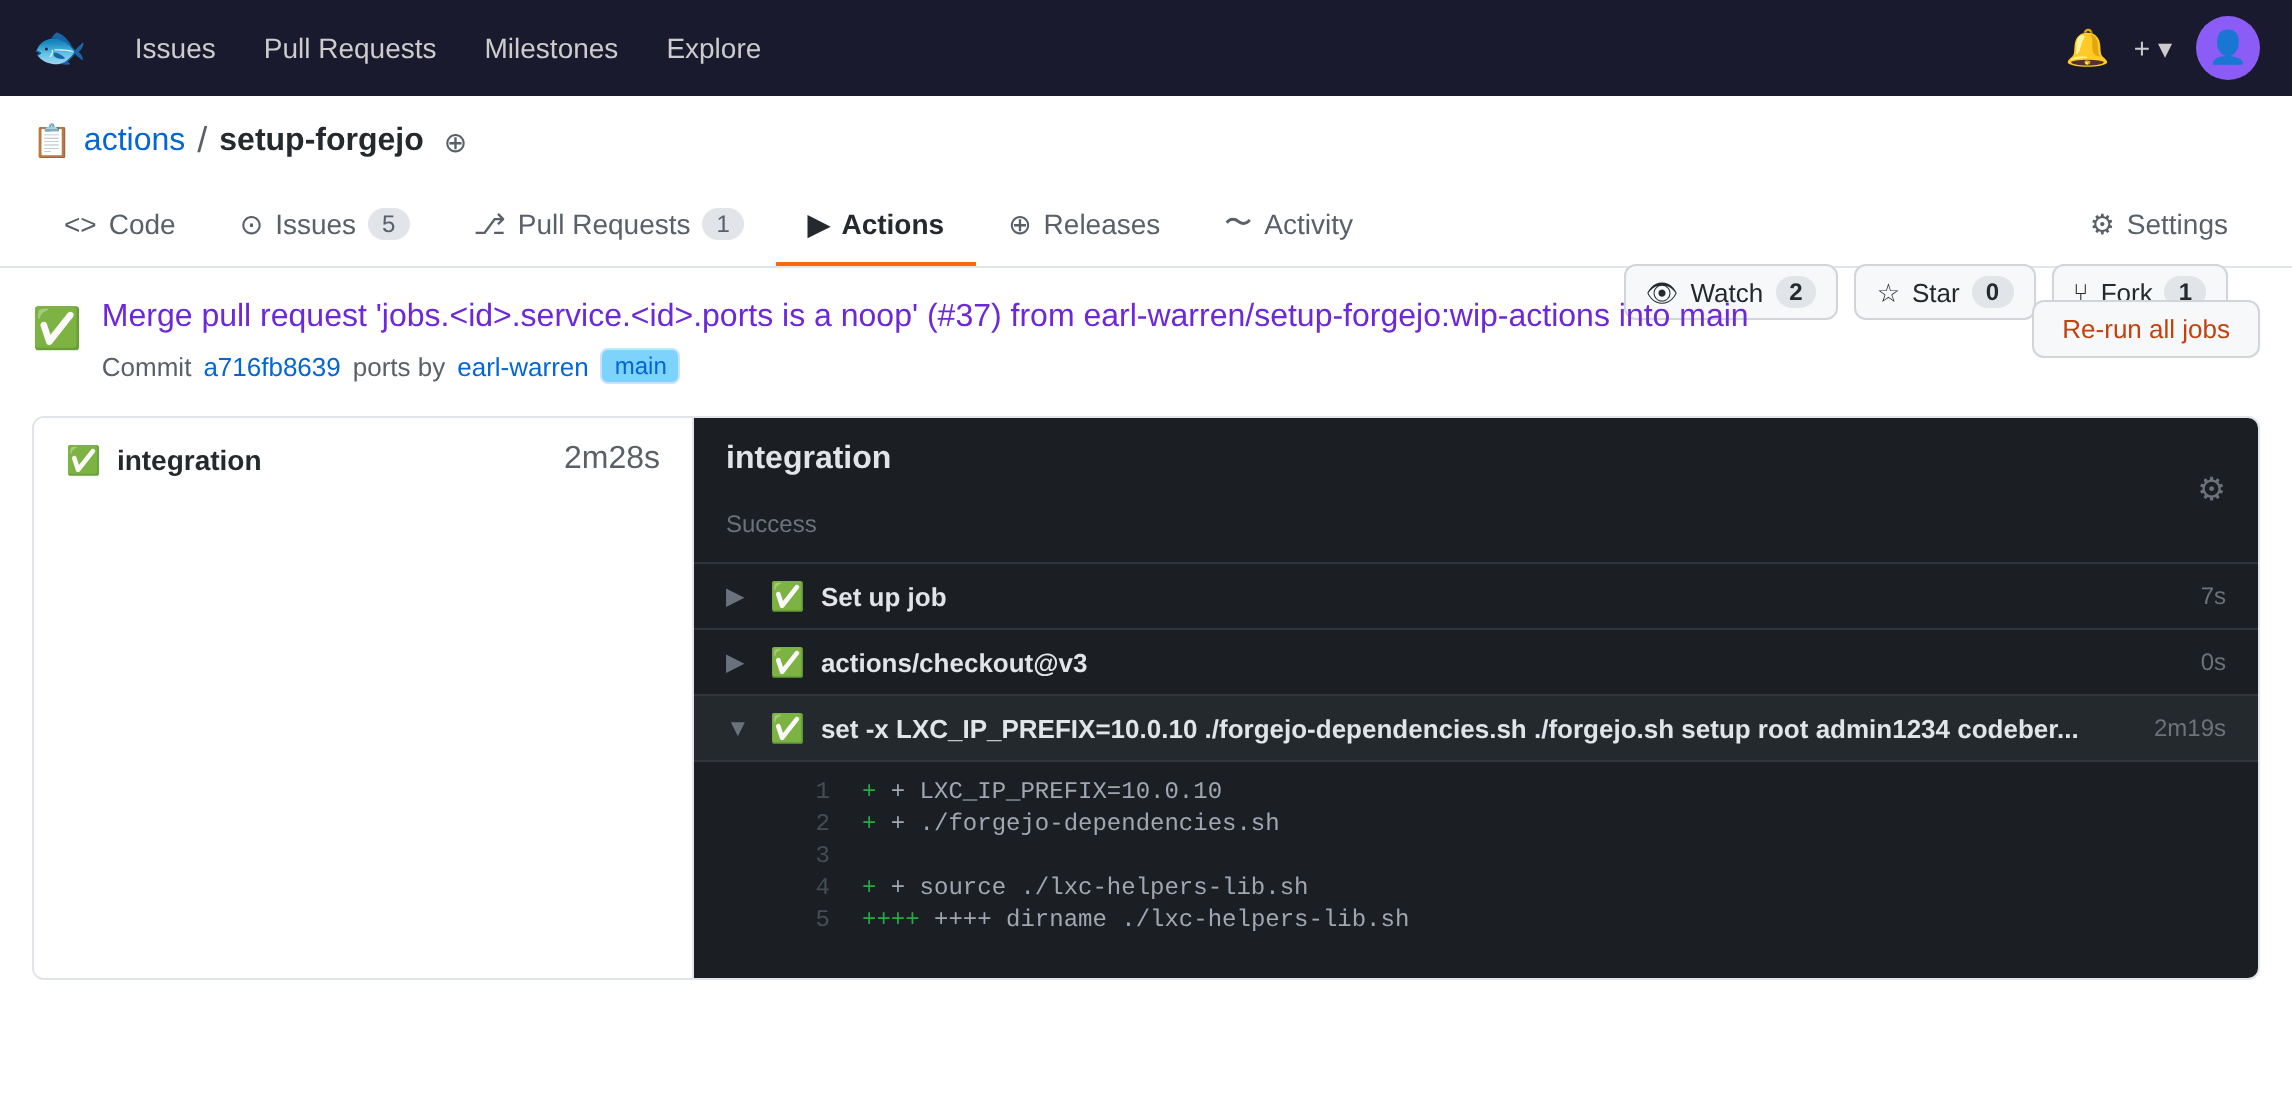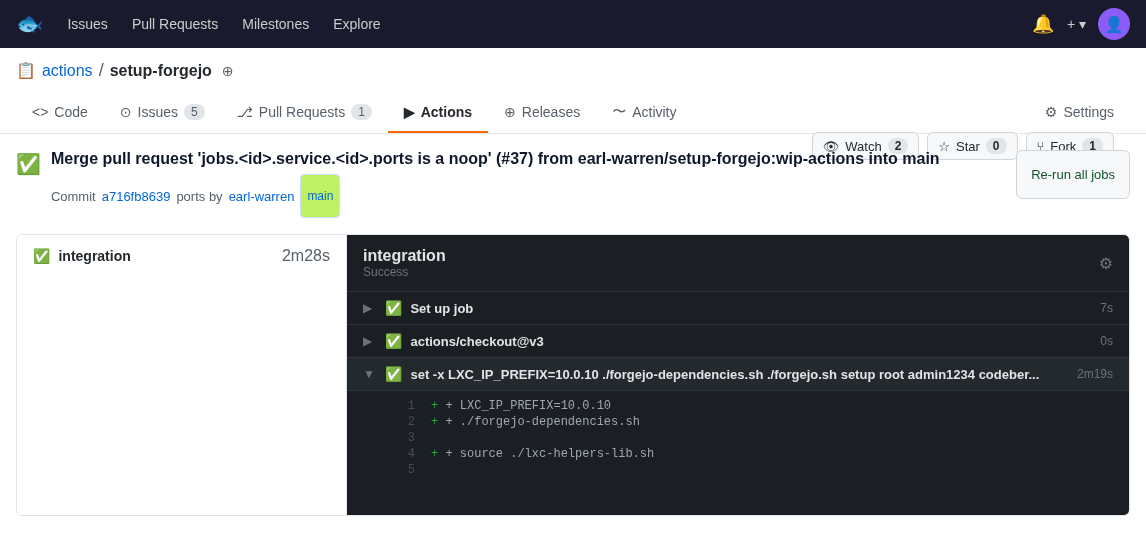--- a/index.html
+++ b/index.html
@@ -110,48 +110,48 @@
       gap: 10px;
     }
     .success-icon {
       color: #28a745;
       font-size: 20px;
       margin-top: 2px;
       flex-shrink: 0;
     }
     .commit-title {
       font-size: 16px;
-      font-weight: 700;
-      color: #0f172a;
+      font-weight: 400;
+      color: #6d28d9;
       margin-bottom: 6px;
     }
     .commit-sub {
       font-size: 13px;
       color: #586069;
       display: flex;
       align-items: center;
       gap: 6px;
     }
     .commit-sub a { color: #0366d6; text-decoration: none; }
     .branch-badge {
-      background: #bef264;
+      background: #7dd3fc;
       border: 1px solid #c8e1ff;
       border-radius: 4px;
-      padding: 14px 6px;
+      padding: 1px 6px;
       font-size: 12px;
       color: #0366d6;
     }
     .rerun-btn {
       background: #f6f8fa;
       border: 1px solid #d1d5da;
       border-radius: 6px;
-      padding: 16px 14px;
+      padding: 6px 14px;
       font-size: 13px;
       cursor: pointer;
-      color: #14532d;
+      color: #c2410c;
       white-space: nowrap;
     }
 
     
     .workflow-layout {
       display: flex;
       gap: 0;
       border: 1px solid #e1e4e8;
       border-radius: 6px;
       overflow: hidden;
@@ -179,21 +179,21 @@
       min-height: 280px;
     }
     .right-header {
       display: flex;
       align-items: center;
       justify-content: space-between;
       padding: 12px 16px;
       border-bottom: 1px solid #2f363d;
     }
     .right-title { font-weight: 600; font-size: 16px; color: #e1e4e8; }
-    .right-subtitle { font-size: 12px; color: #6a737d; }
+    .right-subtitle { font-size: 12px; color: #6a737d; margin-top: 16px; }
     .gear-btn { background: none; border: none; color: #6a737d; cursor: pointer; font-size: 16px; }
 
     
     .job-step {
       display: flex;
       align-items: center;
       padding: 8px 16px;
       border-bottom: 1px solid #2f363d;
       cursor: pointer;
       gap: 8px;
@@ -383,18 +383,19 @@
         </div>
         <div class="log-line">
           <span class="ln">3</span>
         </div>
         <div class="log-line">
           <span class="ln">4</span>
           <span class="lc"><span class="plus">+</span> <span>+ source ./lxc-helpers-lib.sh</span></span>
         </div>
         <div class="log-line">
           <span class="ln">5</span>
+          <span class="lc"><span class="plus">++++</span> <span>++++ dirname ./lxc-helpers-lib.sh</span></span>
         </div>
       </div>
 
     </div>
   </div>
 </div>
 
 </body></html>

